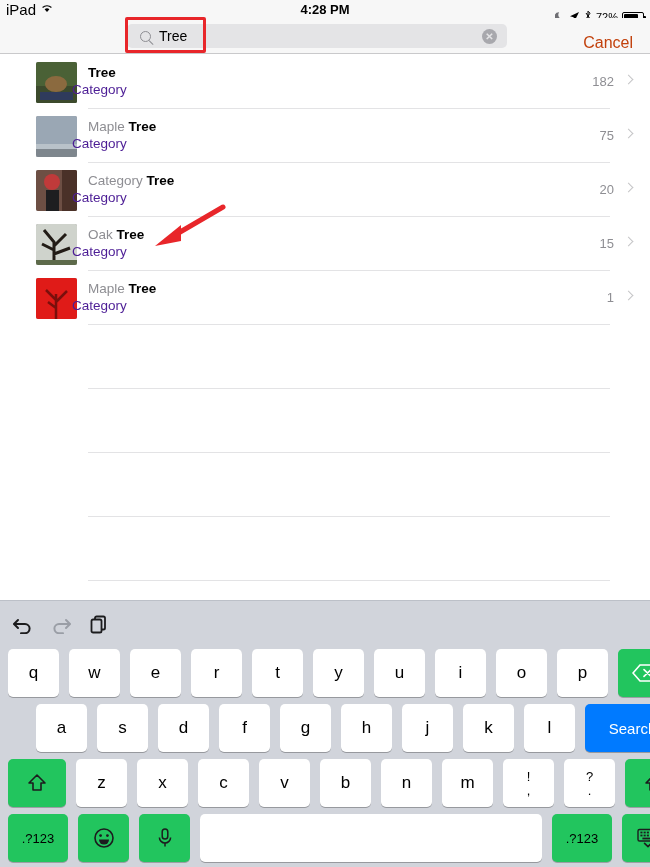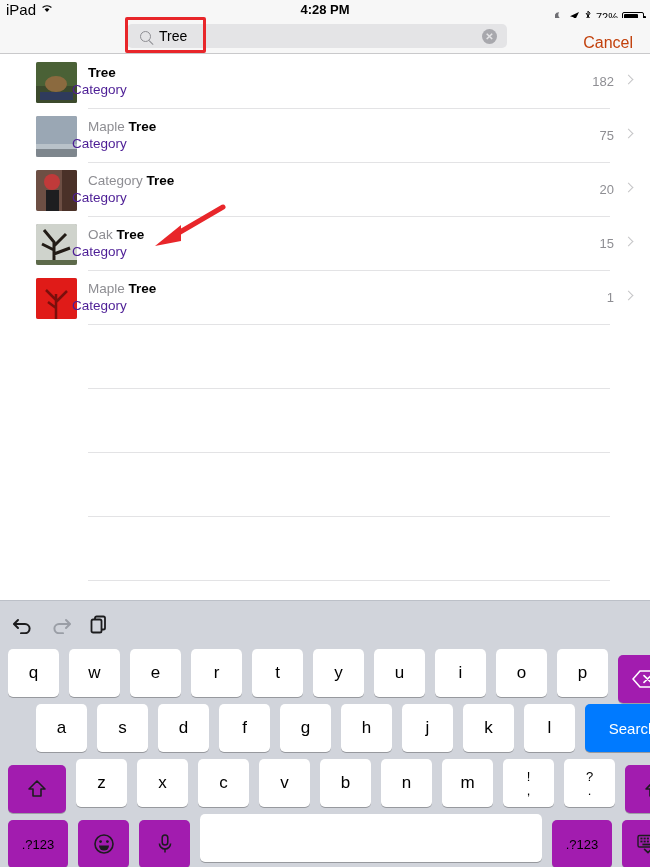--- a/index.html
+++ b/index.html
@@ -95,21 +95,21 @@
     background:#d1d4db; border-top:1px solid #bcc0c8;
   }
   .kb-toolbar { position:absolute; top:0; left:0; width:650px; height:45px; }
   .kb-tool { position:absolute; top:13px; }
   .krow { position:absolute; left:0; width:650px; display:flex; }
   .key {
     background:#fff; border-radius:5px; height:48px;
     display:flex; align-items:center; justify-content:center;
     font-size:17px; color:#000; box-shadow:0 1px 0 rgba(0,0,0,.28);
   }
-  .key.dark { background:#a21caf; box-shadow:0 1px 0 rgba(0,0,0,.25);margin-top:6px; }
+  .key.dark { background:#22c55e; box-shadow:0 1px 0 rgba(0,0,0,.25); }
   .key.blue { background:#007aff; color:#fff; font-size:15px; }
   .key.dualchar { flex-direction:column; justify-content:center; gap:1px; line-height:1; }
   .key .up { font-size:13px; }
   .key .lo { font-size:13px; }
   .key.small { font-size:13px; }
   .r1 { top:48px; }
   .r2 { top:103px; }
   .r3 { top:158px; }
   .r4 { top:213px; }
   .sp { width:10px; flex:none; }

